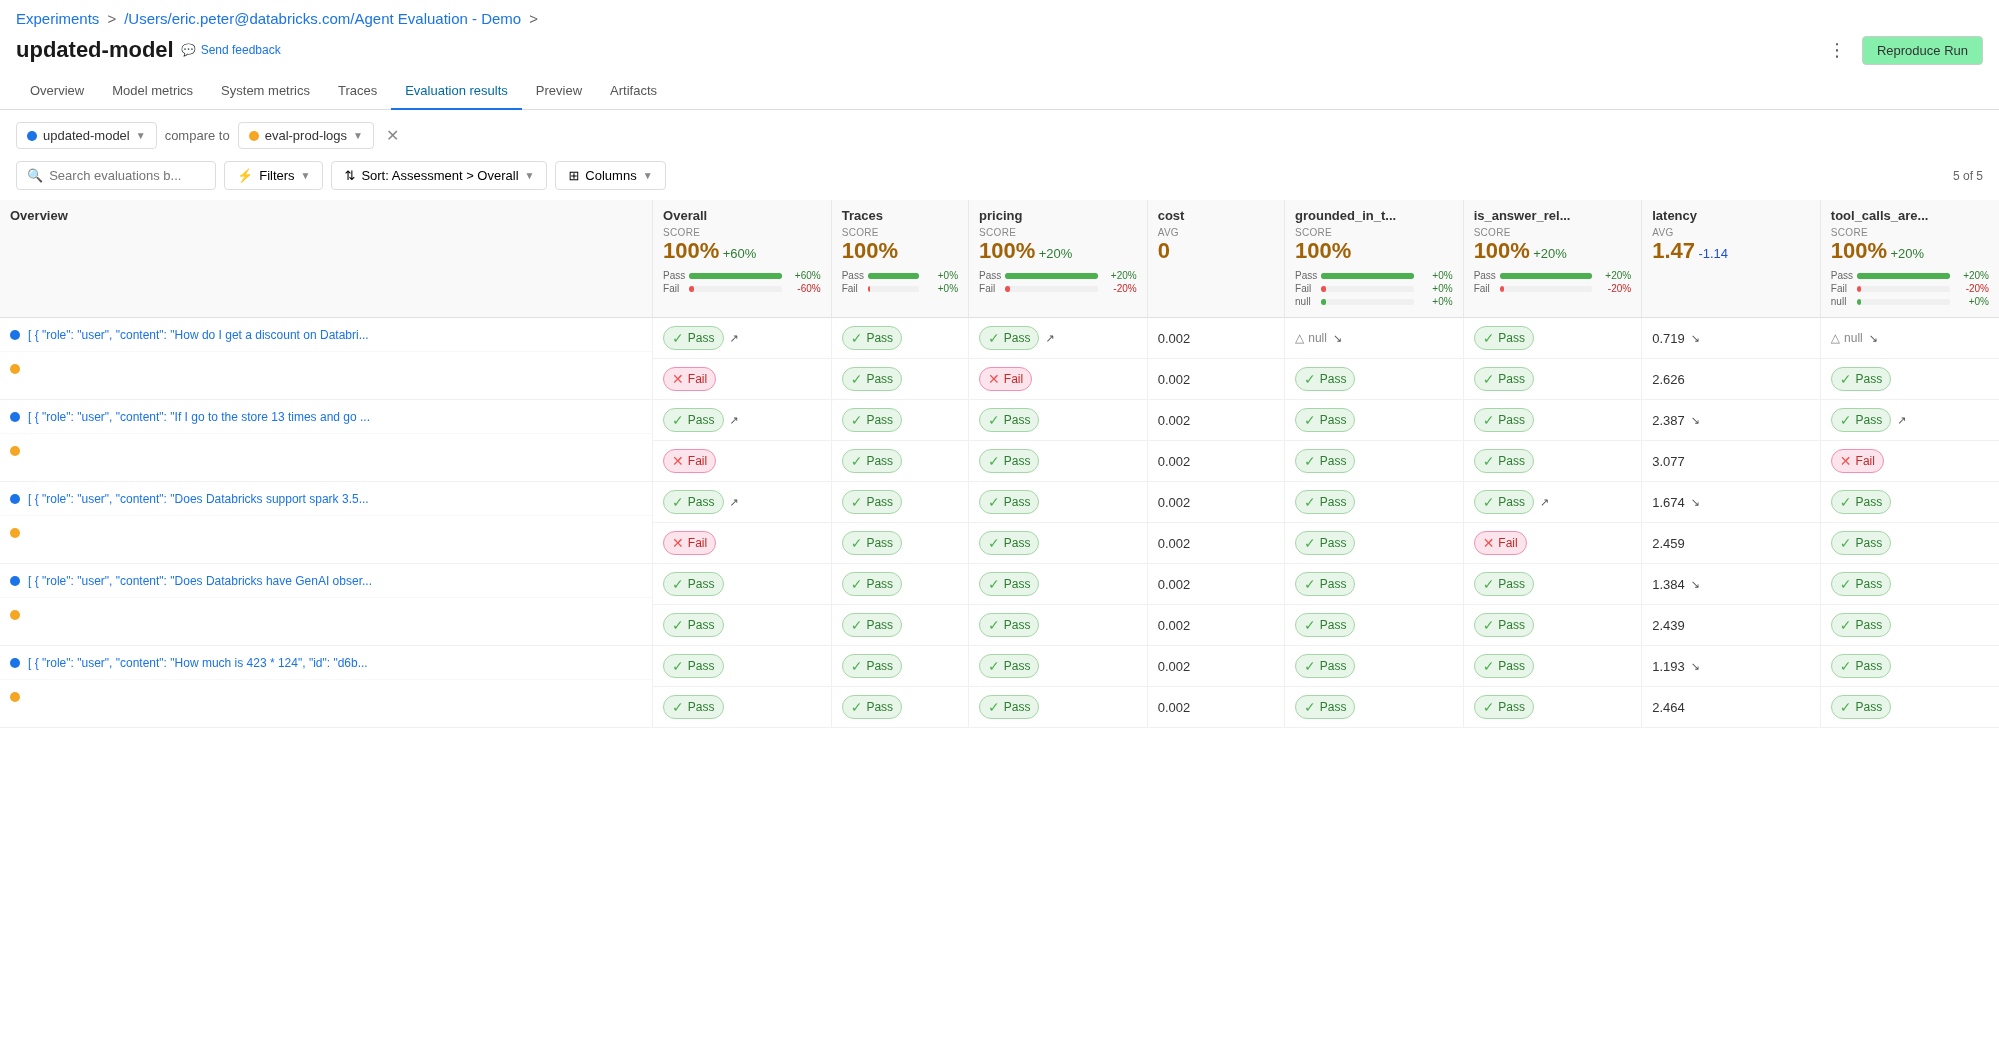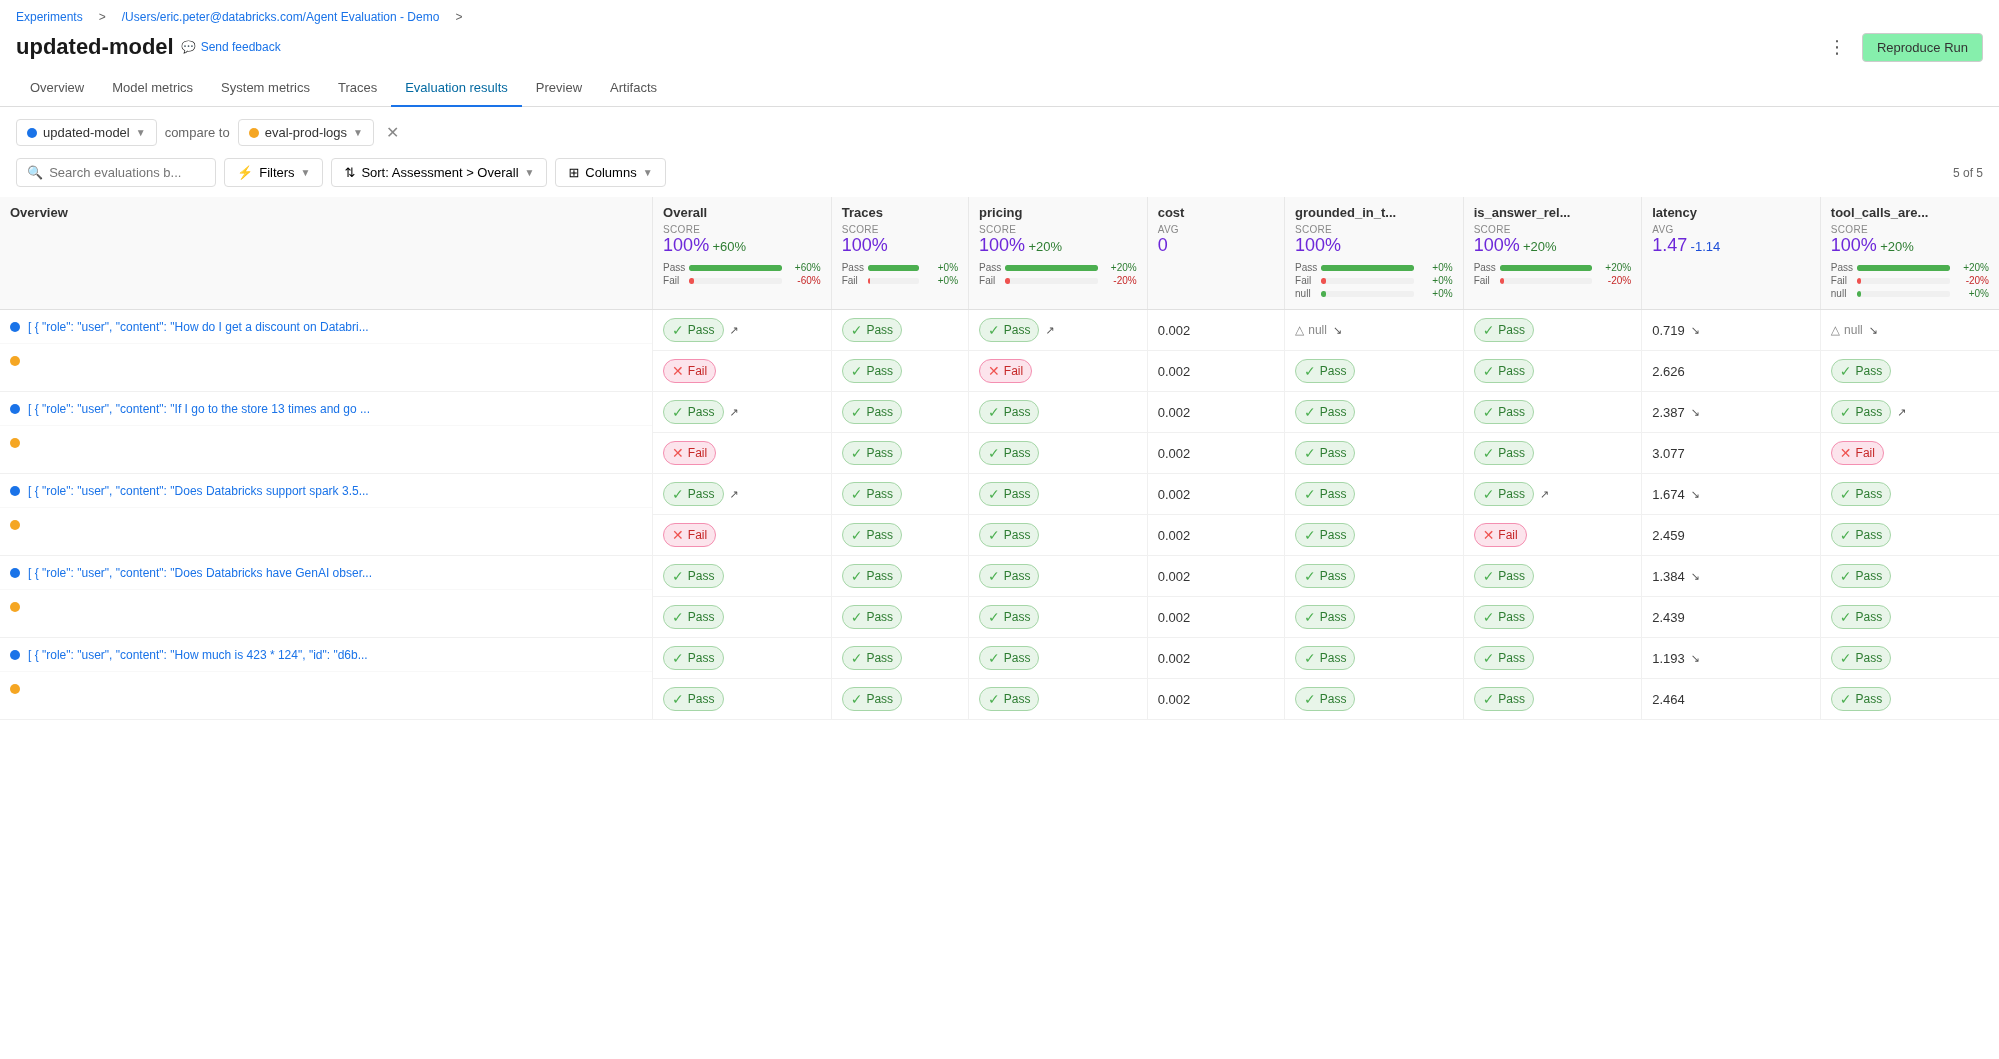--- a/index.html
+++ b/index.html
@@ -1,18 +1,18 @@
 <!DOCTYPE html>
 <html><head>
   <meta charset="utf-8">
   <style>
     * { box-sizing: border-box; margin: 0; padding: 0; }
     body { font-family: -apple-system, BlinkMacSystemFont, 'Segoe UI', sans-serif; font-size: 13px; background: #fff; color: #333; overflow-x: auto; }
     
-    .breadcrumb { padding: 10px 16px 4px; font-size: 12px; color: #1a73e8; display: flex; align-items: center; gap: 16px; }
+    .breadcrumb { padding: 10px 16px 4px; font-size: 15px; color: #1a73e8; display: flex; align-items: center; gap: 8px; }
     .breadcrumb span { color: #666; }
     .breadcrumb a { color: #1a73e8; text-decoration: none; }
     
     .page-header { padding: 4px 16px 8px; display: flex; align-items: center; justify-content: space-between; }
     .page-title-area { display: flex; align-items: center; gap: 8px; }
     .page-title { font-size: 22px; font-weight: 600; color: #1a1a1a; }
     .feedback-link { color: #1a73e8; font-size: 12px; text-decoration: none; display: flex; align-items: center; gap: 4px; }
     .header-actions { display: flex; align-items: center; gap: 8px; }
     .more-btn { background: none; border: none; cursor: pointer; font-size: 18px; color: #555; padding: 4px 8px; }
     .reproduce-btn { background: #86efac; border: 1px solid #ccc; border-radius: 4px; padding: 6px 14px; cursor: pointer; font-size: 13px; color: #333; }
@@ -46,21 +46,21 @@
     th.safety-col { width: 100px; }
     th.pricing-col { width: 130px; }
     th.cost-col { width: 100px; }
     th.grounded-col { width: 130px; }
     th.isanswer-col { width: 130px; }
     th.latency-col { width: 130px; }
     th.toolcalls-col { width: 130px; }
     
     .col-header-name { font-weight: 600; font-size: 13px; margin-bottom: 4px; }
     .col-score-label { font-size: 10px; color: #888; text-transform: uppercase; letter-spacing: 0.3px; }
-    .col-score-value { font-size: 18px; font-weight: 400; color: #6d28d9; }
+    .col-score-value { font-size: 22px; font-weight: 700; color: #a16207; }
     .col-score-delta { font-size: 13px; font-weight: 500; }
     .delta-pos { color: #2e7d32; }
     .delta-neg { color: #1d4ed8; }
     
     .bar-section { margin-top: 6px; }
     .bar-row { display: flex; align-items: center; gap: 4px; margin-bottom: 2px; font-size: 10px; color: #666; }
     .bar-label { width: 22px; font-size: 10px; }
     .bar-track { flex: 1; height: 6px; background: #f0f0f0; border-radius: 2px; overflow: hidden; }
     .bar-fill-green { height: 100%; background: #4caf50; border-radius: 2px; }
     .bar-fill-red { height: 100%; background: #ef5350; border-radius: 2px; }

